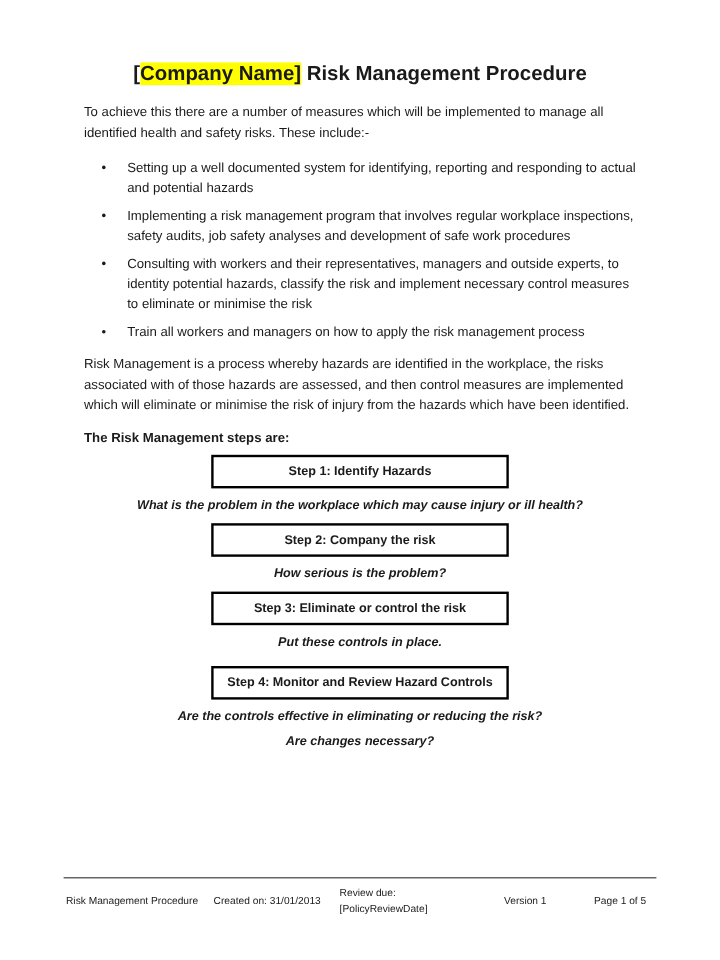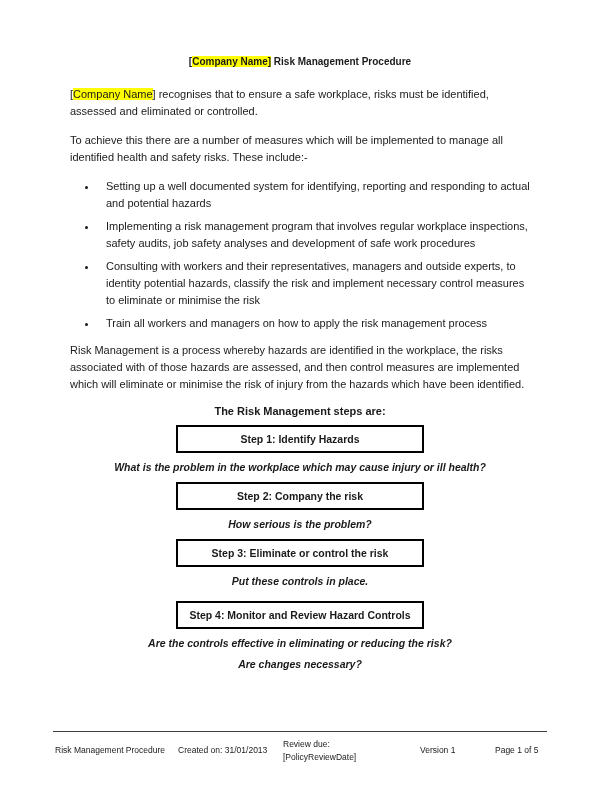--- a/index.html
+++ b/index.html
@@ -9,21 +9,21 @@
     position: relative;
     font-family: "Liberation Sans", sans-serif;
     color: #1a1a1a;
     overflow: hidden;
   }
   .content { padding: 52px 70px 0 70px; }
 
   .doc-title {
     text-align: center;
     font-weight: bold;
-    font-size: 10px;
+    font-size: 17px;
     line-height: 20px;
     margin: 0 0 14px 0;
   }
   .hl { background: #ffff00; }
 
   p.body-para {
     font-size: 11px;
     line-height: 17px;
     margin: 0 0 12px 0;
   }
@@ -37,21 +37,20 @@
     font-size: 11px;
     line-height: 17px;
     margin-bottom: 6px;
     padding-left: 8px;
   }
 
   .steps-heading {
     font-size: 11px;
     font-weight: bold;
     margin: 0 0 8px 0;
-    text-align: center;
   }
 
   .steps { text-align: center; }
   .step-box {
     display: table;
     margin: 8px auto 0 auto;
     min-width: 224px;
     border: 2px solid #000000;
     background: #ffffff;
     padding: 6px 10px;
@@ -87,21 +86,20 @@
   .f-version  { left: 367px; top: 13px; }
   .f-page     { left: 442px; top: 13px; }
 </style>
 </head>
 <body>
 
 <div class="content">
 
   <h1 class="doc-title"><span>[</span><span class="hl">Company Name]</span><span> Risk Management Procedure</span></h1>
 
-  <p class="body-para"><span>[</span><span class="hl">Company Name</span><span>] recognises that to ensure a safe workplace, risks must be identified, assessed and eliminated or controlled.</span></p>
 
   <p class="body-para">To achieve this there are a number of measures which will be implemented to manage all identified health and safety risks. These include:-</p>
 
   <ul class="measure-list">
     <li>Setting up a well documented system for identifying, reporting and responding to actual and potential hazards</li>
     <li>Implementing a risk management program that involves regular workplace inspections, safety audits, job safety analyses and development of safe work procedures</li>
     <li>Consulting with workers and their representatives, managers and outside experts, to identity potential hazards, classify the risk and implement necessary control measures to eliminate or minimise the risk</li>
     <li>Train all workers and managers on how to apply the risk management process</li>
   </ul>
 

